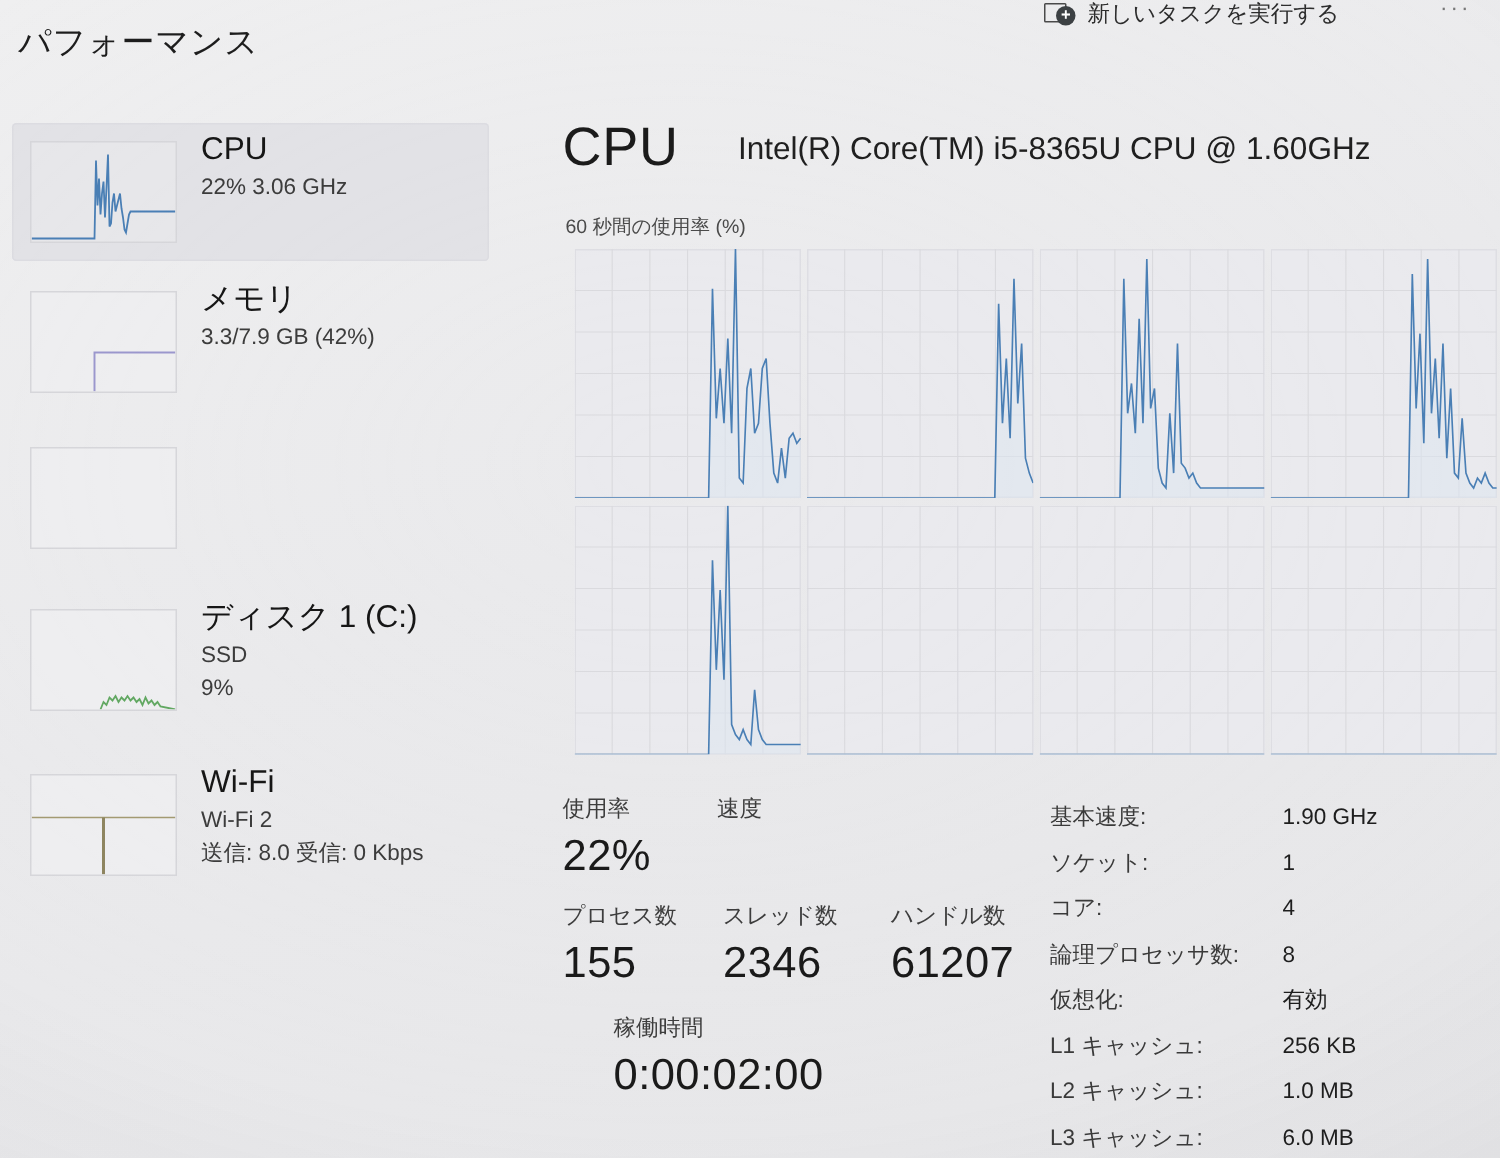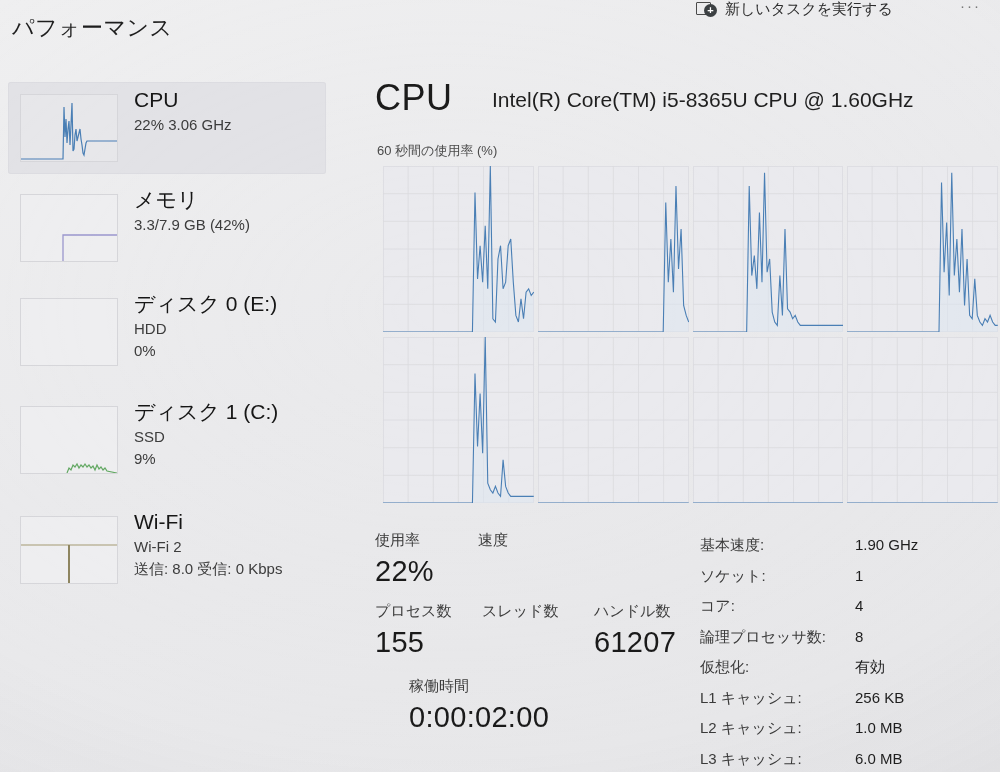--- a/index.html
+++ b/index.html
@@ -197,25 +197,20 @@
       <div class="side-text">
         <div class="side-title">メモリ</div>
         <div class="side-sub">3.3/7.9 GB (42%)</div>
       </div>
     </div>
 
     <div class="side-item" style="top:240px;">
       <div class="thumb">
         <svg viewBox="0 0 96 66" preserveAspectRatio="none"></svg>
       </div>
-      <div class="side-text">
-        <div class="side-title">ディスク 0 (E:)</div>
-        <div class="side-sub">HDD</div>
-        <div class="side-sub">0%</div>
-      </div>
     </div>
 
     <div class="side-item" style="top:348px;">
       <div class="thumb">
         <svg viewBox="0 0 96 66" preserveAspectRatio="none">
           <polyline points="46,66 48,61 50,63 52,58 54,60 56,57 58,61 60,58 62,60 64,57 66,60 68,58 70,61 72,59 74,63 76,58 78,62 80,60 82,63 84,61 86,64 96,66" fill="none" stroke="#62a862" stroke-width="1.2"></polyline>
         </svg>
       </div>
       <div class="side-text">
         <div class="side-title">ディスク 1 (C:)</div>
@@ -392,20 +387,21 @@
         </div>
       </div>
 
       <div class="stat-row" id="row-b">
         <div class="stat-block">
           <div class="stat-label">プロセス数</div>
           <div class="stat-value">155</div>
         </div>
         <div class="stat-block">
           <div class="stat-label">スレッド数</div>
+          <div class="stat-value">2346</div>
         </div>
         <div class="stat-block">
           <div class="stat-label">ハンドル数</div>
           <div class="stat-value">61207</div>
         </div>
       </div>
 
       <div class="stat-row" id="row-c">
         <div class="stat-block">
           <div class="stat-label">稼働時間</div>

